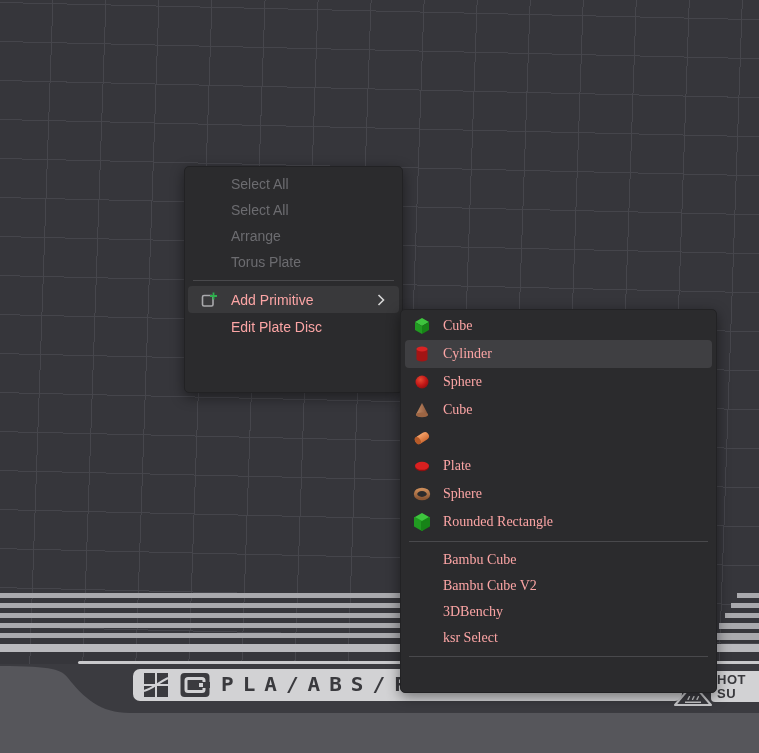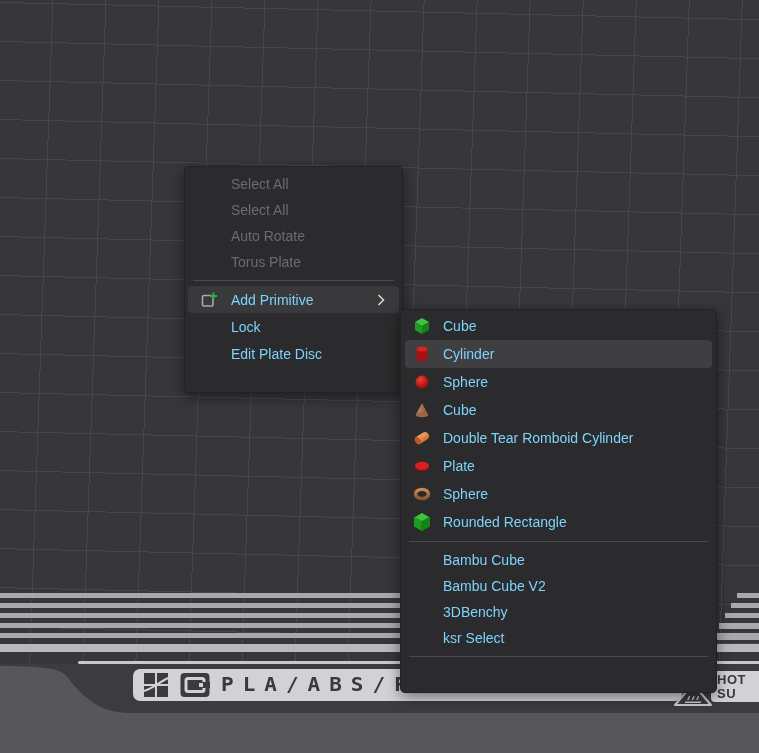--- a/index.html
+++ b/index.html
@@ -42,26 +42,26 @@
     padding:2px 0 0 6px; box-sizing:border-box; white-space:nowrap;
   }
   .warn-tri{position:absolute; left:672px; top:682px;}
   
   .menu-panel{
     position:absolute; background:#2b2b2d; border:1px solid #222224; border-radius:5px;
     box-shadow:0 4px 14px rgba(0,0,0,.45); box-sizing:border-box; z-index:10;
   }
   #main-menu{left:184px; top:166px; width:219px; height:227px; padding-top:4px;}
   #sub-menu {left:400px; top:309px; width:317px; height:384px; padding-top:2px; z-index:11;}
-  .mi{position:relative; display:flex; align-items:center; height:26px; font-size:14px; color:#7dd3fc; cursor:default;}
+  .mi{position:relative; display:flex; align-items:center; height:26px; font-size:14px; color:#fca5a5; cursor:default;}
   .mi.tall{height:27px;}
   .mi.sub{height:28px;}
   .mi.model{height:26px;}
   .mi .label{margin-left:46px;}
-  .mi.sub .label, .mi.model .label, .mi.svgrow .label{margin-left:42px;}
+  .mi.sub .label, .mi.model .label, .mi.svgrow .label{margin-left:42px;font-family:Liberation Serif, serif;}
   .mi.disabled{color:#6c6c70;}
   .mi.hl-soft{background:#39393b; border-radius:4px; margin:0 3px;}
   .mi.hl-soft .label{margin-left:43px;}
   .mi.hl{background:#3f3f42; border-radius:4px; margin:0 4px;}
   .mi.hl .label{margin-left:38px;text-align:center;}
   .mi .ico{position:absolute; left:13px; top:50%; transform:translateY(-50%); display:flex;}
   .mi.sub .ico, .mi.svgrow .ico{left:11px;}
   .mi.hl .ico{left:7px;}
   .mi .chev{position:absolute; right:14px; top:50%; transform:translateY(-50%); display:flex;}
   .menu-sep{height:1px; background:#49494c; margin:5px 8px;}
@@ -122,44 +122,41 @@
   </div>
 
   <div class="menu-panel" id="main-menu">
     <div class="mi disabled">
       <span class="label">Select All</span>
     </div>
     <div class="mi disabled">
       <span class="label">Select All</span>
     </div>
     <div class="mi disabled">
-      <span class="label">Auto Rotate</span>
+      <span class="label">Arrange</span>
     </div>
     <div class="mi disabled">
       <span class="label">Torus Plate</span>
     </div>
     <div class="menu-sep"></div>
     <div class="mi tall hl-soft">
       <span class="ico">
         <svg width="17" height="17" viewBox="0 0 17 17">
           <rect x="1.5" y="4" width="10.5" height="10.5" rx="1.5" fill="none" stroke="#a9a9ac" stroke-width="1.6"></rect>
           <path d="M12.5,1 v7 M9,4.5 h7" stroke="#2fae4e" stroke-width="1.8" fill="none"></path>
         </svg>
       </span>
       <span class="label">Add Primitive</span>
       <span class="chev">
         <svg width="8" height="13" viewBox="0 0 8 13">
             <path d="M1.5,1.5 L6.5,6.5 L1.5,11.5" stroke="#d6d6d6" stroke-width="1.6" fill="none"></path>
           </svg>
       </span>
     </div>
     <div class="mi tall">
-      <span class="label">Lock</span>
-    </div>
-    <div class="mi tall">
       <span class="label">Edit Plate Disc</span>
     </div>
   </div>
 
   <div class="menu-panel" id="sub-menu">
 
     <div class="mi sub">
       <span class="ico">
         <svg width="20" height="20" viewBox="0 0 20 20">
           <polygon points="10,2 17,6 10,10 3,6" fill="#3ec43e"></polygon>
@@ -220,21 +217,20 @@
             <stop offset="0%" stop-color="#f5a269"></stop>
                 <stop offset="100%" stop-color="#cf6c34"></stop>
           </linearGradient>
             </defs>
           <g transform="rotate(-33 10 10)">
             <rect x="2.5" y="6" width="15" height="8" rx="4" fill="url(#romg)"></rect>
             <ellipse cx="5" cy="10" rx="2.6" ry="4" fill="#b65a28"></ellipse>
           </g>
         </svg>
       </span>
-      <span class="label">Double Tear Romboid Cylinder</span>
     </div>
 
     <div class="mi sub">
       <span class="ico">
         <svg width="20" height="20" viewBox="0 0 20 20">
           <ellipse cx="10" cy="11" rx="7" ry="4.2" fill="#8e1010"></ellipse>
           <ellipse cx="10" cy="9.8" rx="7" ry="4" fill="#d92020"></ellipse>
         </svg>
       </span>
       <span class="label">Plate</span>

